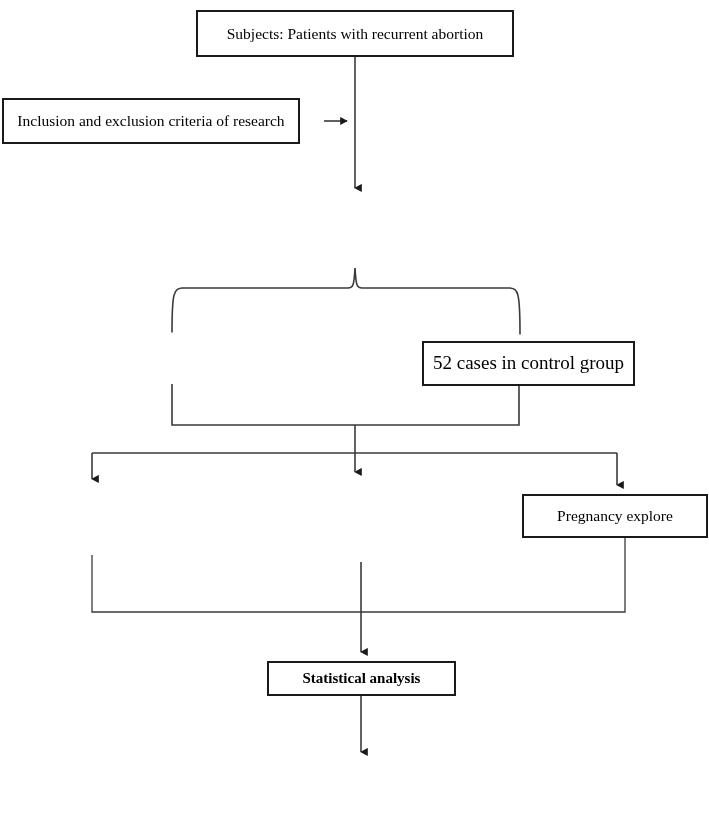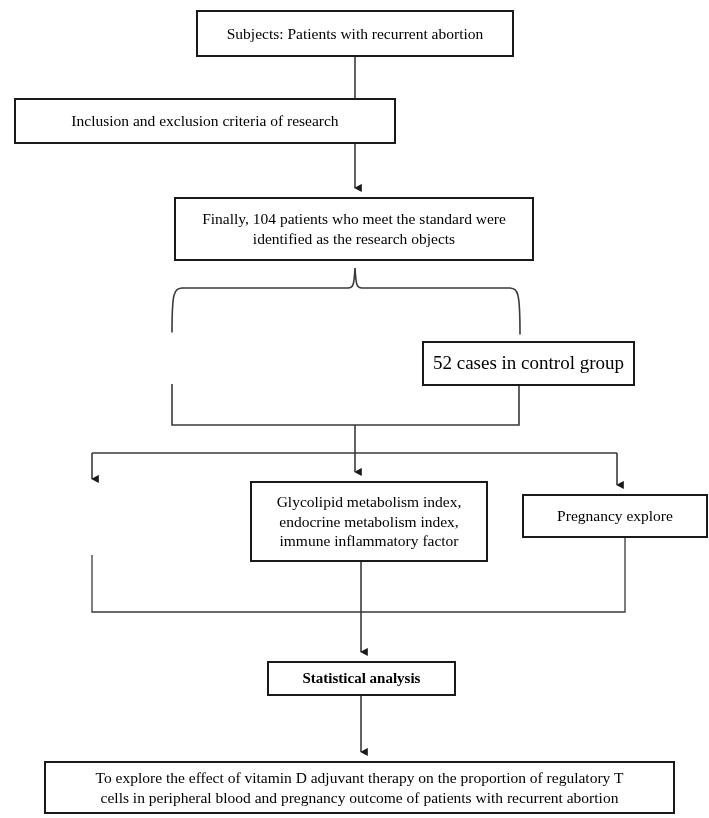--- a/index.html
+++ b/index.html
@@ -36,21 +36,21 @@
     line-height: 1.28;
     padding: 2px 7px;
     z-index: 2;
   }
   .node .txt {
     display: block;
     white-space: pre-line;
   }
   
   #node-subjects   { left:196px; top:10px;  width:318px; height:47px;  font-size:15.5px; }
-  #node-criteria   { left:14px;   top:98px;  width:382px; height:46px;  font-size:15.5px;text-align:center; }
+  #node-criteria   { left:2px;   top:98px;  width:298px; height:46px;  font-size:15.5px;text-align:center; }
   #node-final      { left:174px; top:197px; width:360px; height:64px;  font-size:15.5px; }
   #node-vitd       { left:52px;  top:339px; width:241px; height:45px;  font-size:15.5px; }
   #node-control    { left:422px; top:341px; width:213px; height:45px;  font-size:19px; }
   #node-treg       { left:3px;   top:488px; width:216px; height:67px;  font-size:15.5px; }
   #node-metab      { left:250px; top:481px; width:238px; height:81px;  font-size:15.5px; }
   #node-pregnancy  { left:522px; top:494px; width:186px; height:44px;  font-size:15.5px; }
   #node-stats      { left:267px; top:661px; width:189px; height:35px;  font-size:15px;font-weight:bold;   }
   #node-conclusion { left:44px;  top:761px; width:631px; height:53px;  font-size:15.5px; }
 </style>
 </head>
@@ -97,43 +97,30 @@
   </svg>
 
   <div class="node" id="node-subjects">
     <span class="txt">Subjects: Patients with recurrent abortion</span>
   </div>
 
   <div class="node" id="node-criteria">
     <span class="txt">Inclusion and exclusion criteria of research</span>
   </div>
 
-  <div class="node" id="node-final">
-    <span class="txt">Finally, 104 patients who meet the standard were
-identified as the research objects</span>
-  </div>
 
 
   <div class="node" id="node-control">
     <span class="txt">52 cases in control group</span>
   </div>
 
 
-  <div class="node" id="node-metab">
-    <span class="txt">Glycolipid metabolism index,
-endocrine metabolism index,
-immune inflammatory factor</span>
-  </div>
 
   <div class="node" id="node-pregnancy">
     <span class="txt">Pregnancy explore</span>
   </div>
 
   <div class="node" id="node-stats">
     <span class="txt">Statistical analysis</span>
   </div>
 
-  <div class="node" id="node-conclusion">
-    <span class="txt">To explore the effect of vitamin D adjuvant therapy on the proportion of regulatory T
-cells in peripheral blood and pregnancy outcome of patients with recurrent abortion</span>
-  </div>
 
 </div>
 
 </body></html>

